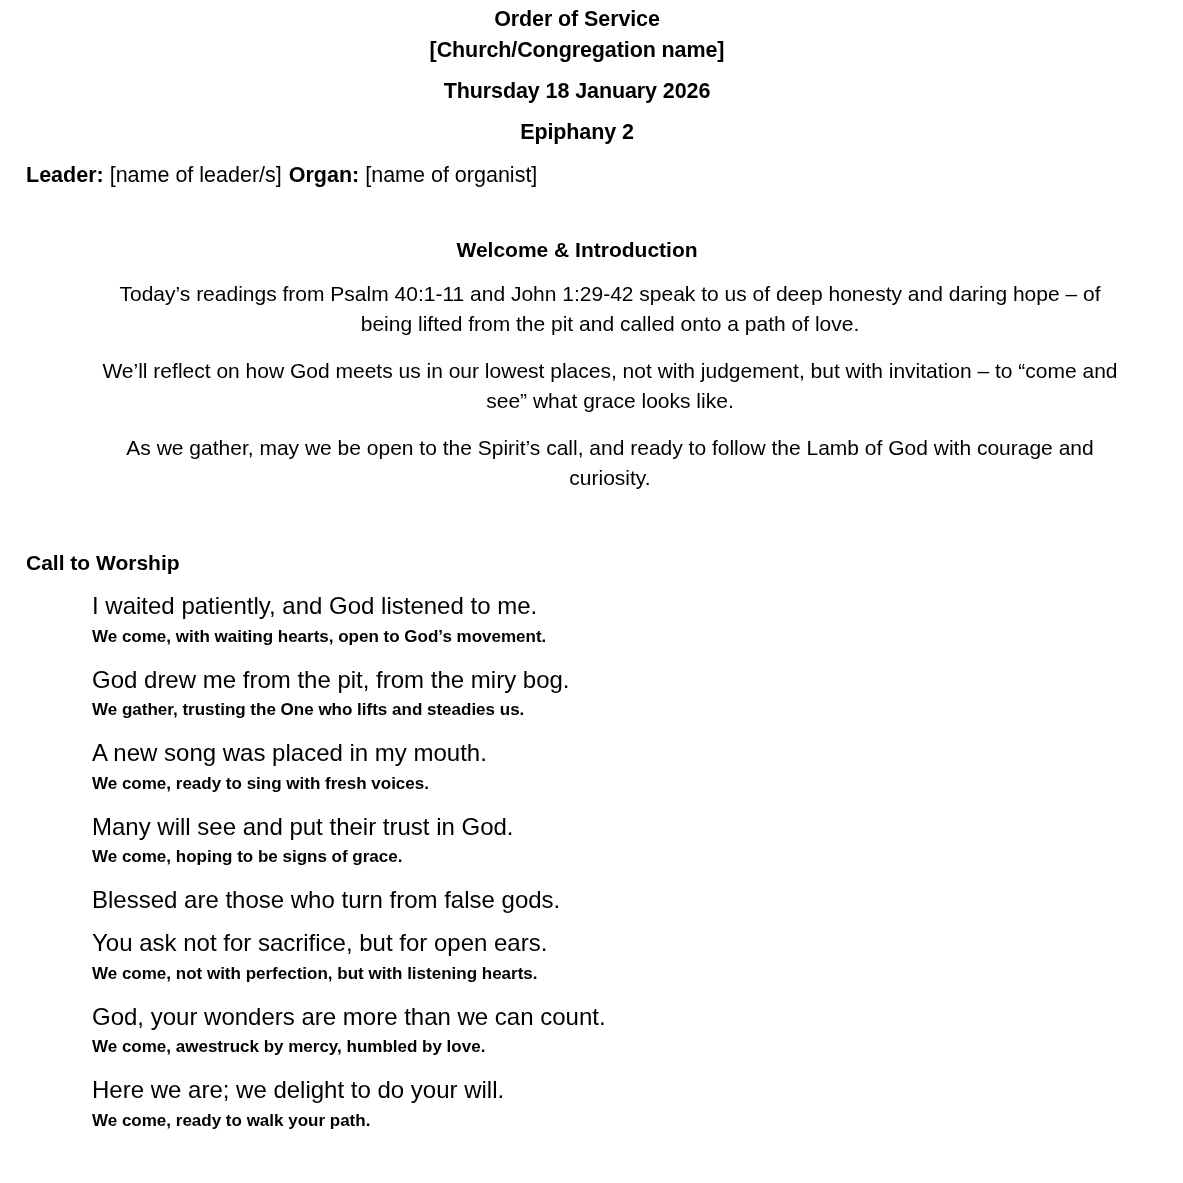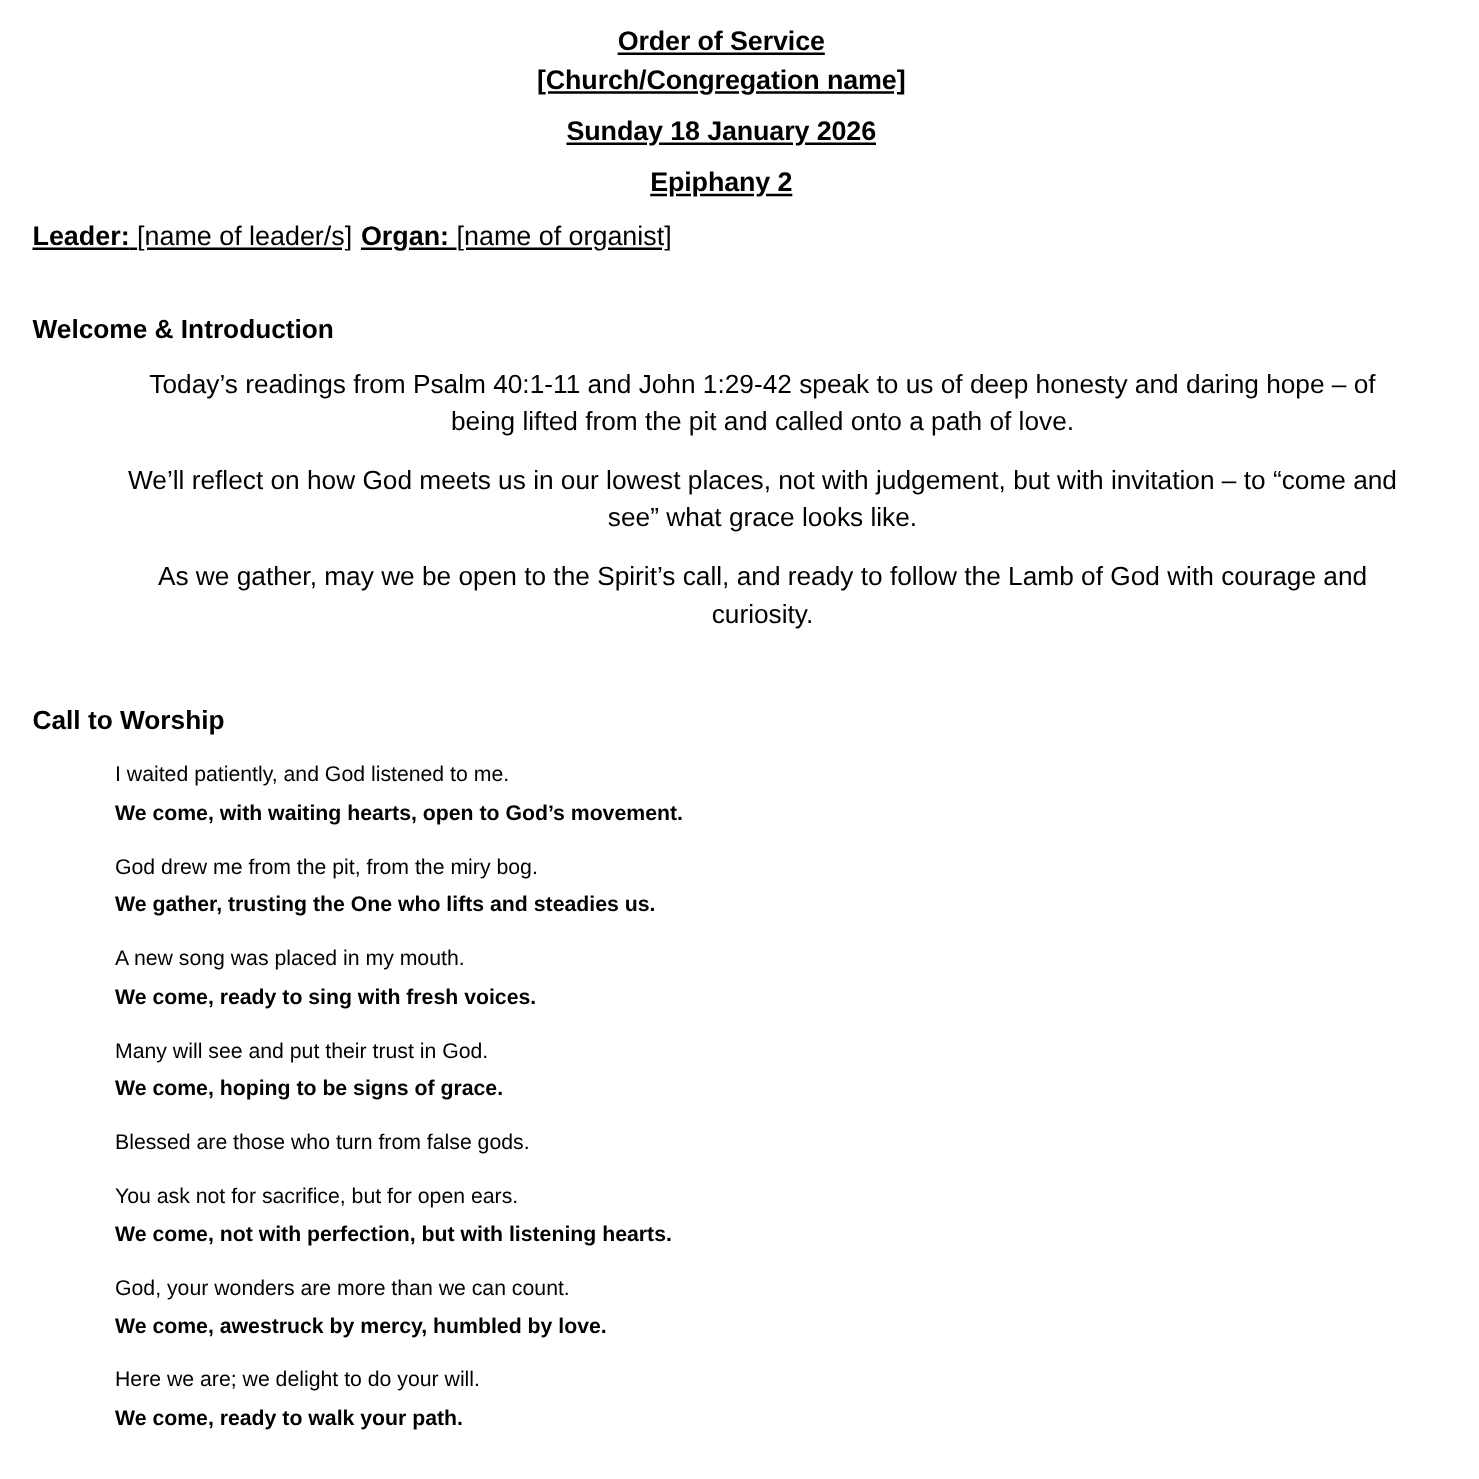--- a/index.html
+++ b/index.html
@@ -19,22 +19,21 @@
     width: 1183px;
     height: 1183px;
     overflow: hidden;
     box-sizing: border-box;
     padding: 0 55px 0 26px;
   }
 
   
   .title-block {
     text-align: center;
-    padding-top: 18px;
-    text-decoration: underline;
+    padding-top: 4px;
   }
   .title-line {
     font-weight: bold;
     font-size: 21.5px;
     line-height: 31px;
     letter-spacing: -0.1px;
   }
   .title-line.spaced {
     margin-top: 10px;
   }
@@ -53,21 +52,21 @@
   }
 
   
   .section-heading {
     font-weight: bold;
     font-size: 21px;
     line-height: 28px;
     margin: 0;
     padding: 0;
   }
-  .sec-welcome { margin-top: 45px; }
+  .sec-welcome { margin-top: 45px; text-align: center; }
   .sec-call { margin-top: 57px; }
 
   
   .indent {
     margin-left: 66px;
   }
   .para {
     font-size: 21px;
     line-height: 29.5px;
     margin-top: 18px;
@@ -87,38 +86,38 @@
   .couplets {
     margin-top: 14px;
   }
   .couplet {
     margin-top: 12.5px;
   }
   .couplet:first-child {
     margin-top: 0;
   }
   .versicle {
-    font-size: 17px;
+    font-size: 24px;
     line-height: 30.5px;
   }
   .response {
     font-size: 17px;
     line-height: 30.5px;
     font-weight: bold;
   }
 </style>
 </head>
 <body>
 
 <div class="page">
 
   <div class="title-block">
     <div class="title-line">Order of Service</div>
     <div class="title-line">[Church/Congregation name]</div>
-    <div class="title-line spaced">Sunday 18 January 2026</div>
+    <div class="title-line spaced">Thursday 18 January 2026</div>
     <div class="title-line spaced">Epiphany 2</div>
     <div class="leader-line"><b>Leader:</b> <span>[name of leader/s]</span><span class="leader-gap"></span><b>Organ:</b> <span>[name of organist]</span></div>
   </div>
 
   <div class="section-heading sec-welcome">Welcome &amp; Introduction</div>
 
   <div class="indent welcome-body">
     <div class="para">Today’s readings from Psalm 40:1-11 and John 1:29-42 speak to us of deep honesty and daring hope – of being lifted from the pit and called onto a path of love.</div>
     <div class="para">We’ll reflect on how God meets us in our lowest places, not with judgement, but with invitation – to “come and see” what grace looks like.</div>
     <div class="para">As we gather, may we be open to the Spirit’s call, and ready to follow the Lamb of God with courage and curiosity.</div>

